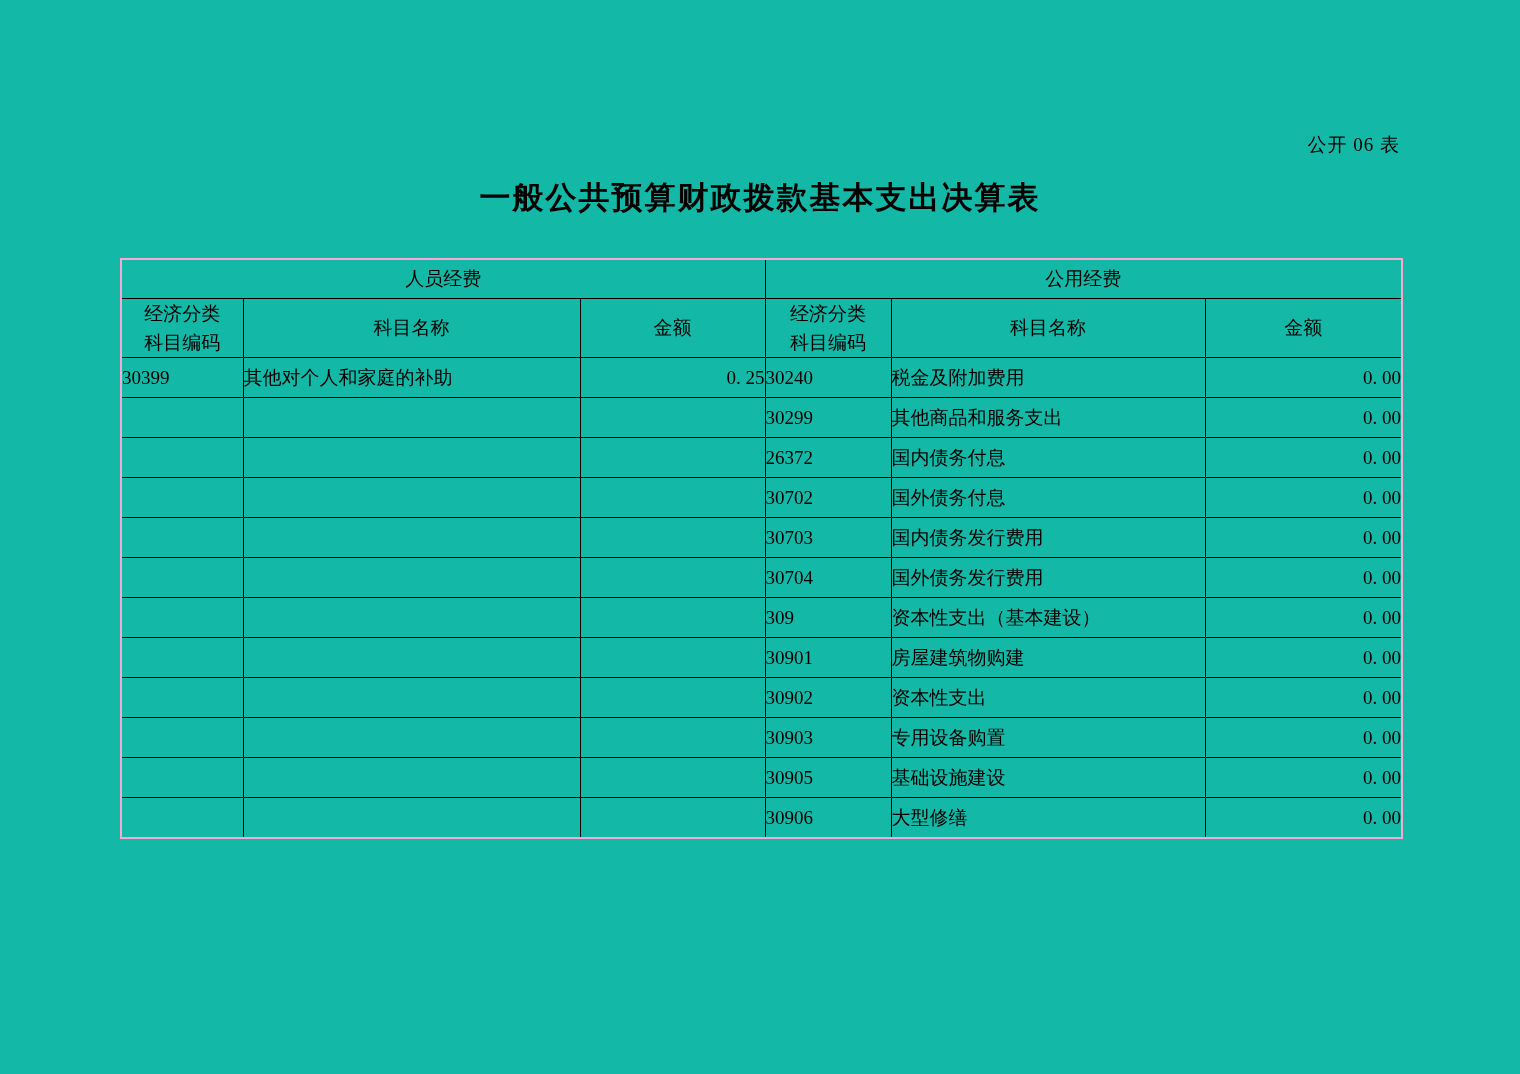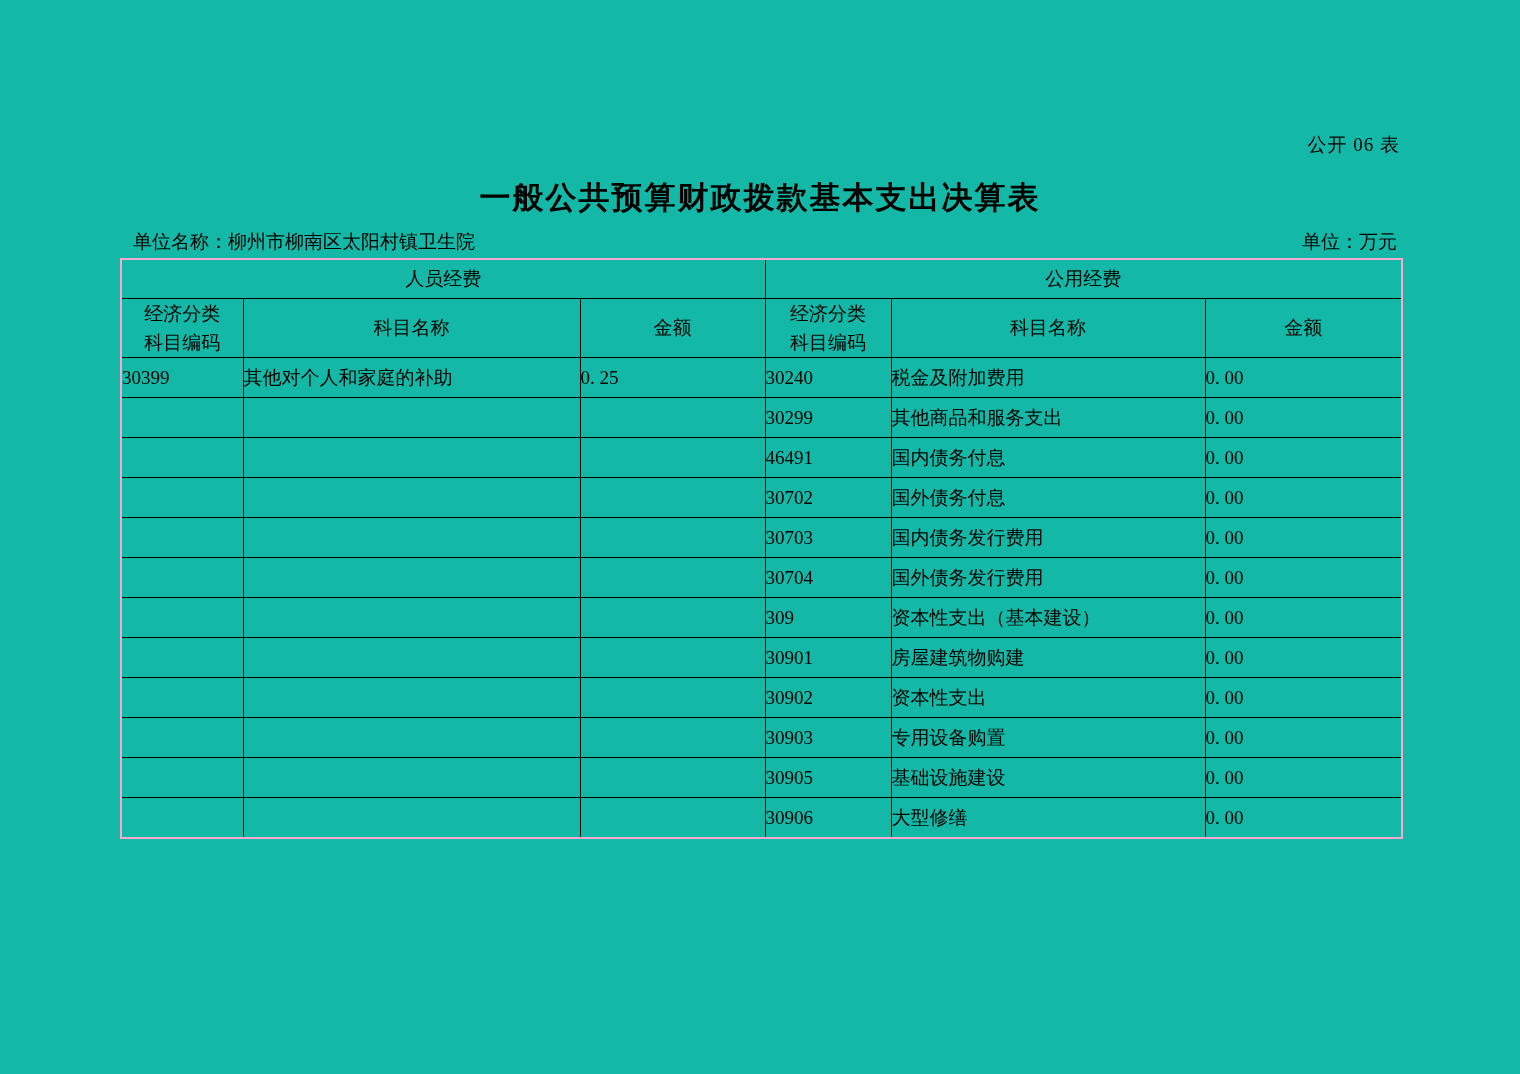--- a/index.html
+++ b/index.html
@@ -53,44 +53,40 @@
     padding: 0;
     overflow: hidden;
     white-space: nowrap;
     vertical-align: middle;
   }
   tr.group-header td { height: 38px; text-align: center; }
   tr.col-header td { height: 58px; text-align: center; }
   tr.data-row td { height: 39px; }
   td.code   { text-align: left;  padding-left: 11px; }
   td.name   { text-align: left;  padding-left: 14px; }
-  td.amount { text-align: left; padding-right: 16px; }
+  td.amount { text-align: right; padding-right: 16px; }
   .two-line span { display: block; line-height: 29px; }
   .page-number {
     position: absolute;
     top: 968px;
     left: 0;
     width: 100%;
     text-align: center;
     font-size: 25px;
   }
 </style>
 </head>
 <body>
 
 <div class="page">
 
   <div class="doc-label">公开 06 表</div>
 
   <div class="title">一般公共预算财政拨款基本支出决算表</div>
 
-  <div class="meta-row">
-    <span>单位名称：柳州市柳南区太阳村镇卫生院</span>
-    <span>单位：万元</span>
-  </div>
 
   <table class="fiscal">
     <colgroup>
       <col style="width:122px">
         <col style="width:337px">
         <col style="width:185px">
       <col style="width:126px">
         <col style="width:314px">
         <col style="width:197px">
     </colgroup>
@@ -129,21 +125,21 @@
       <td class="name"></td>
       <td class="amount"></td>
       <td class="code">30299</td>
       <td class="name">其他商品和服务支出</td>
       <td class="amount">0. 00</td>
     </tr>
     <tr class="data-row">
       <td class="code"></td>
       <td class="name"></td>
       <td class="amount"></td>
-      <td class="code">46491</td>
+      <td class="code">26372</td>
       <td class="name">国内债务付息</td>
       <td class="amount">0. 00</td>
     </tr>
     <tr class="data-row">
       <td class="code"></td>
       <td class="name"></td>
       <td class="amount"></td>
       <td class="code">30702</td>
       <td class="name">国外债务付息</td>
       <td class="amount">0. 00</td>

